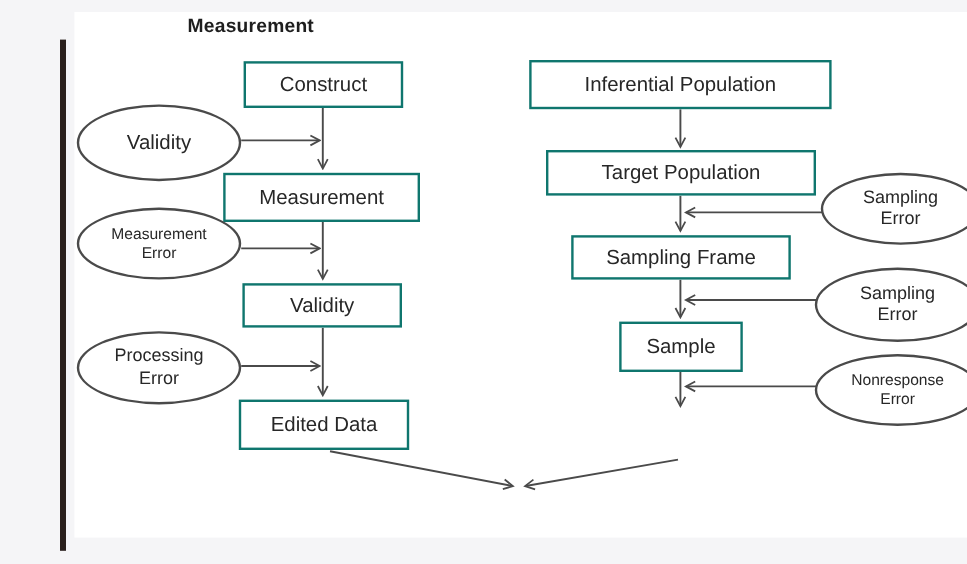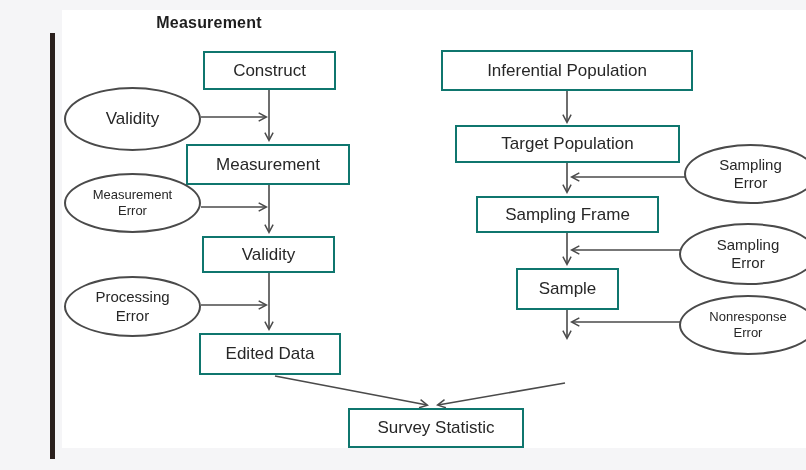--- a/index.html
+++ b/index.html
@@ -83,21 +83,20 @@
   <div class="box" style="left:155px;top:51px;width:133px;height:39px">Construct</div>
   <div class="box" style="left:138px;top:144px;width:164px;height:41px">Measurement</div>
   <div class="box" style="left:154px;top:236px;width:133px;height:37px">Validity</div>
   <div class="box" style="left:151px;top:333px;width:142px;height:42px">Edited Data</div>
 
   <div class="box" style="left:393px;top:50px;width:252px;height:41px">Inferential Population</div>
   <div class="box" style="left:407px;top:125px;width:225px;height:38px">Target Population</div>
   <div class="box" style="left:428px;top:196px;width:183px;height:37px">Sampling Frame</div>
   <div class="box" style="left:468px;top:268px;width:103px;height:42px">Sample</div>
 
-  <div class="box" style="left:300px;top:408px;width:176px;height:40px">Survey Statistic</div>
 
   <div class="ell f17" style="left:16px;top:87px;width:137px;height:64px">
     <span>Validity</span>
     <span></span>
   </div>
   <div class="ell f13" style="left:16px;top:173px;width:137px;height:60px">
     <span>Measurement</span>
     <span>Error</span>
   </div>
   <div class="ell f15" style="left:16px;top:276px;width:137px;height:61px">

